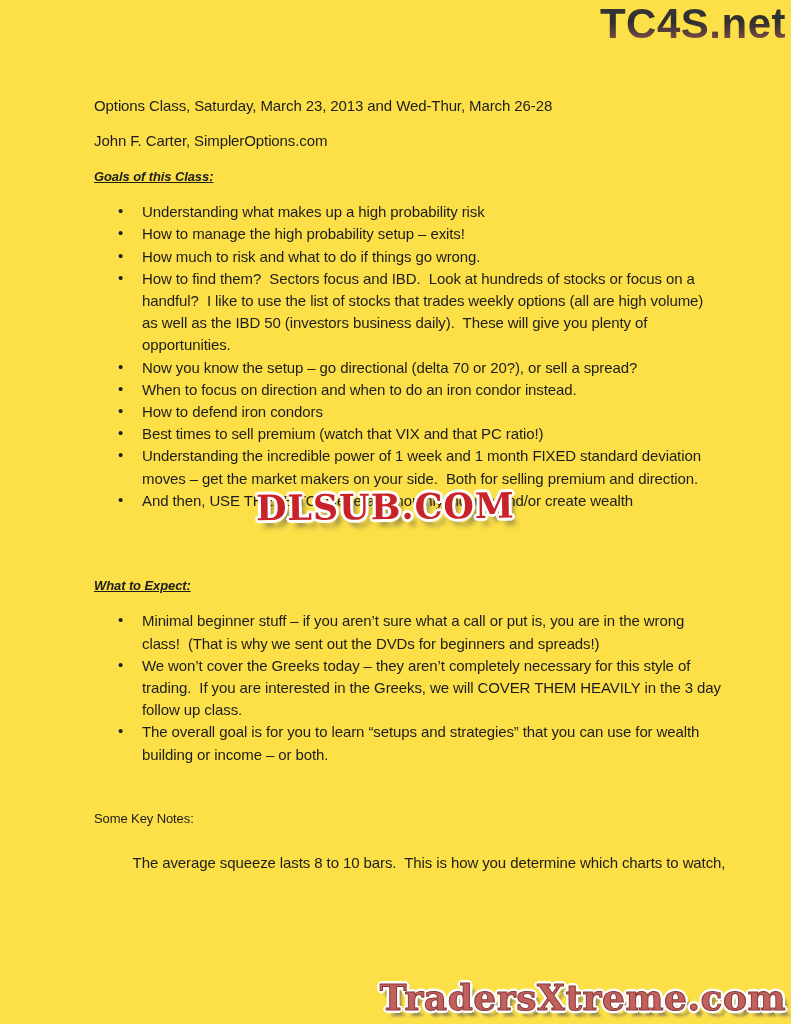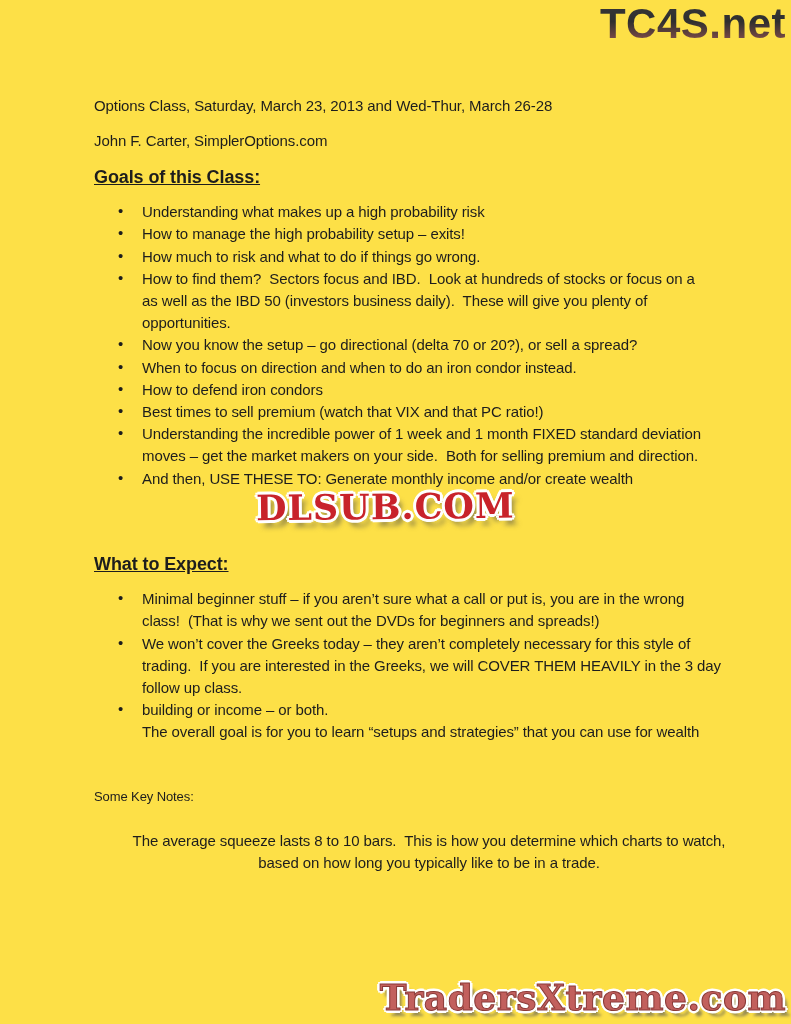--- a/index.html
+++ b/index.html
@@ -23,22 +23,22 @@
     transform: scaleY(1.03);
   }
 
   
   .content {
     position: absolute; left: 94px; top: 95px; width: 670px;
     font-size: 15px; line-height: 22.2px; letter-spacing: -0.1px;
   }
   .content p { margin: 0 0 13.2px 0; white-space: pre; }
   .doc-heading {
-    font-size: 18px; font-weight: bold; text-decoration: underline;
-    margin: 0 0 13.2px 0; white-space: pre;
+    font-size: 13px; font-weight: bold; text-decoration: underline;
+    margin: 0 0 13.2px 0; white-space: pre; font-style: italic;
   }
   .mt-expect { margin-top: 63px; }
   .keynotes { font-size: 13px; font-weight: normal; margin: 42px 0 0 0; white-space: pre; }
   .notes-para { margin-top: 22.2px; text-align: center; }
   .line { white-space: pre; }
   ul.bullets { list-style: none; margin: 0; padding: 0; }
   li.bullet { position: relative; padding-left: 48px; }
   li.bullet .dot { position: absolute; left: 24px; top: -1px; }
 
   
@@ -95,20 +95,21 @@
         <li class="bullet">
           <span class="dot">•</span>
           <div>
             <div class="line">How much to risk and what to do if things go wrong.</div>
           </div>
         </li>
         <li class="bullet">
           <span class="dot">•</span>
           <div>
             <div class="line">How to find them?  Sectors focus and IBD.  Look at hundreds of stocks or focus on a</div>
+            <div class="line">handful?  I like to use the list of stocks that trades weekly options (all are high volume)</div>
             <div class="line">as well as the IBD 50 (investors business daily).  These will give you plenty of</div>
             <div class="line">opportunities.</div>
           </div>
         </li>
         <li class="bullet">
           <span class="dot">•</span>
           <div>
             <div class="line">Now you know the setup – go directional (delta 70 or 20?), or sell a spread?</div>
           </div>
         </li>
@@ -158,30 +159,29 @@
           <span class="dot">•</span>
           <div>
             <div class="line">We won’t cover the Greeks today – they aren’t completely necessary for this style of</div>
             <div class="line">trading.  If you are interested in the Greeks, we will COVER THEM HEAVILY in the 3 day</div>
             <div class="line">follow up class.</div>
           </div>
         </li>
         <li class="bullet">
           <span class="dot">•</span>
           <div>
+            <div class="line">The overall goal is for you to learn “setups and strategies” that you can use for wealth</div>
             <div class="line">building or income – or both.</div>
-            <div class="line">The overall goal is for you to learn “setups and strategies” that you can use for wealth</div>
           </div>
         </li>
       </ul>
 
     <h3 class="keynotes">Some Key Notes:</h3>
     <div class="notes-para">
         <div class="line">The average squeeze lasts 8 to 10 bars.  This is how you determine which charts to watch,</div>
-        <div class="line">based on how long you typically like to be in a trade.</div>
       </div>
   </div>
 
   <div class="dlsub-stamp">DLSUB.COM</div>
 
   <div class="tx-logo">TradersXtreme.com</div>
 
 </div>
 
 </body></html>

